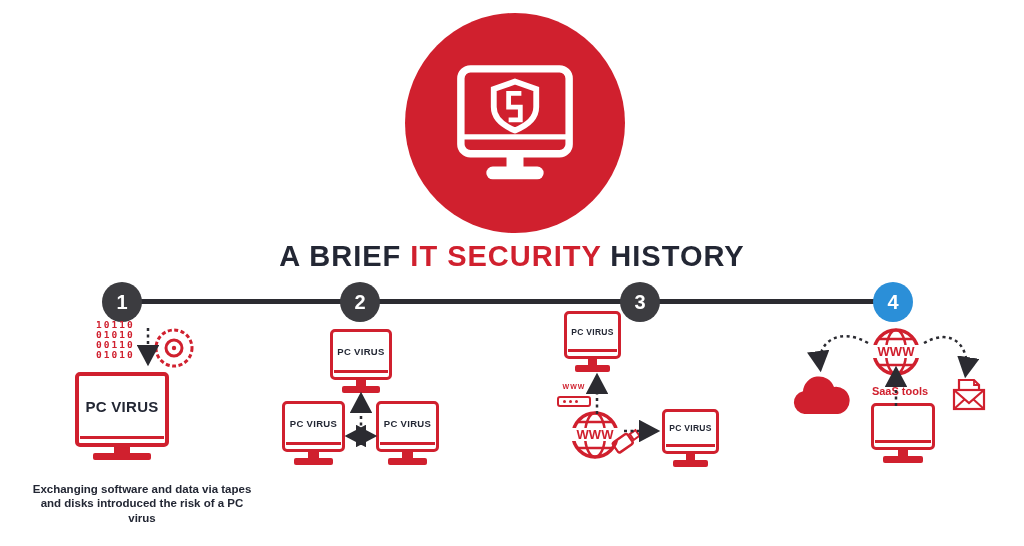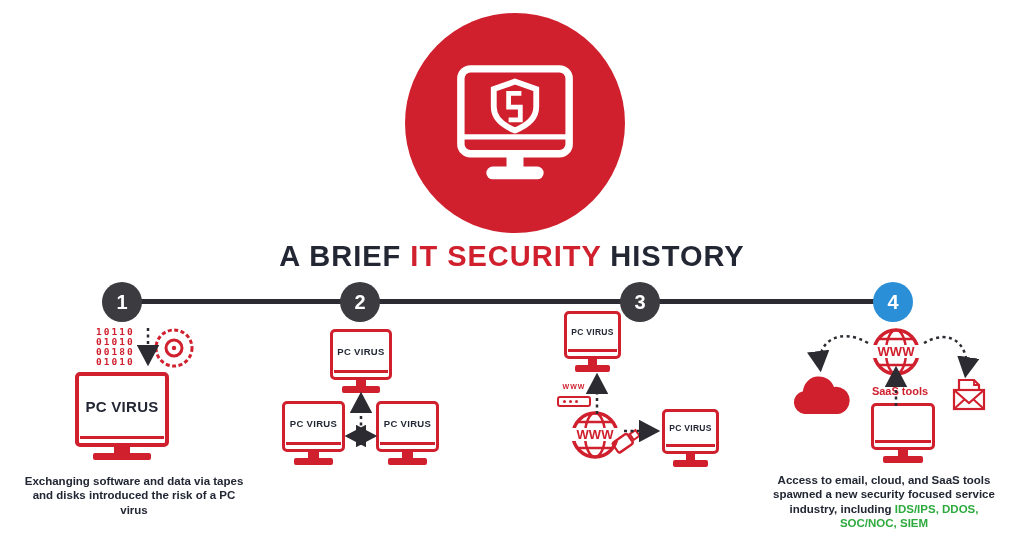--- a/index.html
+++ b/index.html
@@ -42,21 +42,21 @@
     display:flex;align-items:center;justify-content:center;box-sizing:border-box;padding-bottom:7px;
     background:#fff;
   }
   .monitor.thin .mon-screen{border-width:3.5px;}
   .mon-chin{position:absolute;left:1px;right:1px;bottom:4px;border-top:3.5px solid var(--red);}
   .mon-neck{width:16%;height:6px;background:var(--red);}
   .mon-base{width:62%;height:7px;background:var(--red);border-radius:2px;}
   .mon-label{font-weight:bold;color:var(--dark);letter-spacing:.3px;white-space:nowrap;}
   
   .binary{
-    position:absolute;left:96px;top:327px;color:var(--red);
+    position:absolute;left:96px;top:320px;color:var(--red);
     font-family:"DejaVu Sans Mono", monospace;font-size:9.5px;font-weight:bold;
     line-height:10px;letter-spacing:2px;z-index:3;text-align:left;
   }
   .disc{position:absolute;left:153px;top:327px;z-index:3;}
   
   .modem{
     position:absolute;left:557px;top:396px;width:34px;height:11px;border:2px solid var(--red);
     border-radius:3px;box-sizing:border-box;display:flex;align-items:center;gap:3px;padding-left:4px;z-index:3;
   }
   .modem i{width:3px;height:3px;border-radius:50%;background:var(--red);}
@@ -67,21 +67,21 @@
   .globe{position:absolute;z-index:3;}
   .cloud{position:absolute;left:791px;top:371px;z-index:3;}
   .envelope{position:absolute;left:950px;top:377px;z-index:3;}
   .usb{position:absolute;left:613px;top:432px;transform:rotate(-35deg);z-index:3;}
   .saas-label{
     position:absolute;left:853px;top:385px;width:94px;text-align:center;color:var(--red);
     font-size:11px;font-weight:bold;z-index:4;
   }
   
   .desc{
-    position:absolute;top:470px;margin:4px;text-align:center;color:var(--dark);
+    position:absolute;top:470px;margin:12px;text-align:center;color:var(--dark);
     font-size:11.5px;font-weight:bold;line-height:1.24;z-index:3;
   }
   .desc .green{color:var(--green);}
   
   .arrows{position:absolute;left:0;top:0;width:1024px;height:546px;z-index:4;pointer-events:none;}
 </style>
 </head>
 <body>
 
 <div class="canvas">
@@ -105,21 +105,21 @@
 
   <div class="timeline-line"></div>
   <div class="tcircle" style="left:102px">1</div>
   <div class="tcircle" style="left:340px">2</div>
   <div class="tcircle" style="left:620px">3</div>
   <div class="tcircle blue" style="left:873px">4</div>
 
   <div class="binary">
     <div>10110</div>
     <div>01010</div>
-    <div>00180</div>
+    <div>00110</div>
     <div>01010</div>
   </div>
   <div class="disc">
     <svg width="42" height="42" viewBox="0 0 42 42">
       <circle cx="21" cy="21" r="18" fill="none" stroke="#d0202e" stroke-width="3" stroke-dasharray="4 2.5"></circle>
       <circle cx="21" cy="21" r="8" fill="none" stroke="#d0202e" stroke-width="3"></circle>
       <circle cx="21" cy="21" r="2.2" fill="#d0202e"></circle>
     </svg>
   </div>
   <div class="monitor" style="left:75px;top:372px;width:94px;height:88px">
@@ -248,17 +248,14 @@
     <path d="M624,431 L654,431" stroke="#2b2b31" stroke-width="2.5" stroke-dasharray="3 3.5" fill="none" marker-end="url(#ah)"></path>
 
     <path d="M868,343 C840,327 817,341 820,366" stroke="#2b2b31" stroke-width="2.5" stroke-dasharray="3 3.5" fill="none" marker-end="url(#ah)"></path>
     <path d="M924,343 C952,327 970,346 966,372" stroke="#2b2b31" stroke-width="2.5" stroke-dasharray="3 3.5" fill="none" marker-end="url(#ah)"></path>
     <path d="M896,406 L896,372" stroke="#2b2b31" stroke-width="2.5" stroke-dasharray="3 3.5" fill="none" marker-end="url(#ah)"></path>
   </svg>
 
   <p class="desc" style="left:18px;width:224px">
     <span>Exchanging software and data via tapes and disks introduced the risk of a PC virus</span><span class="green"></span>
   </p>
-  <p class="desc" style="left:757px;top:469px;width:246px">
-    <span>Access to email, cloud, and SaaS tools spawned a new security focused service industry, including </span><span class="green">IDS/IPS, DDOS, SOC/NOC, SIEM</span>
-  </p>
 
 </div>
 
 </body></html>

